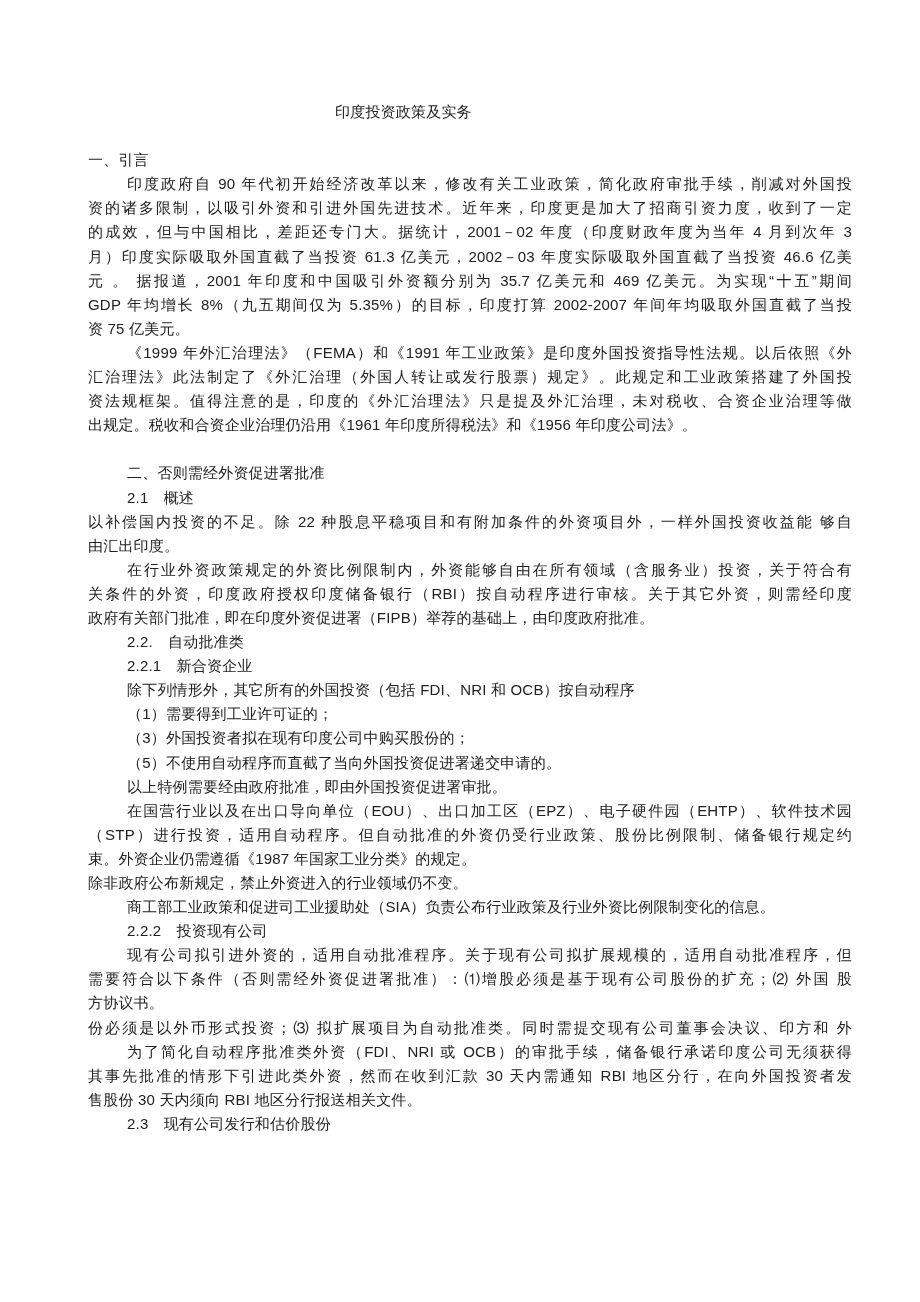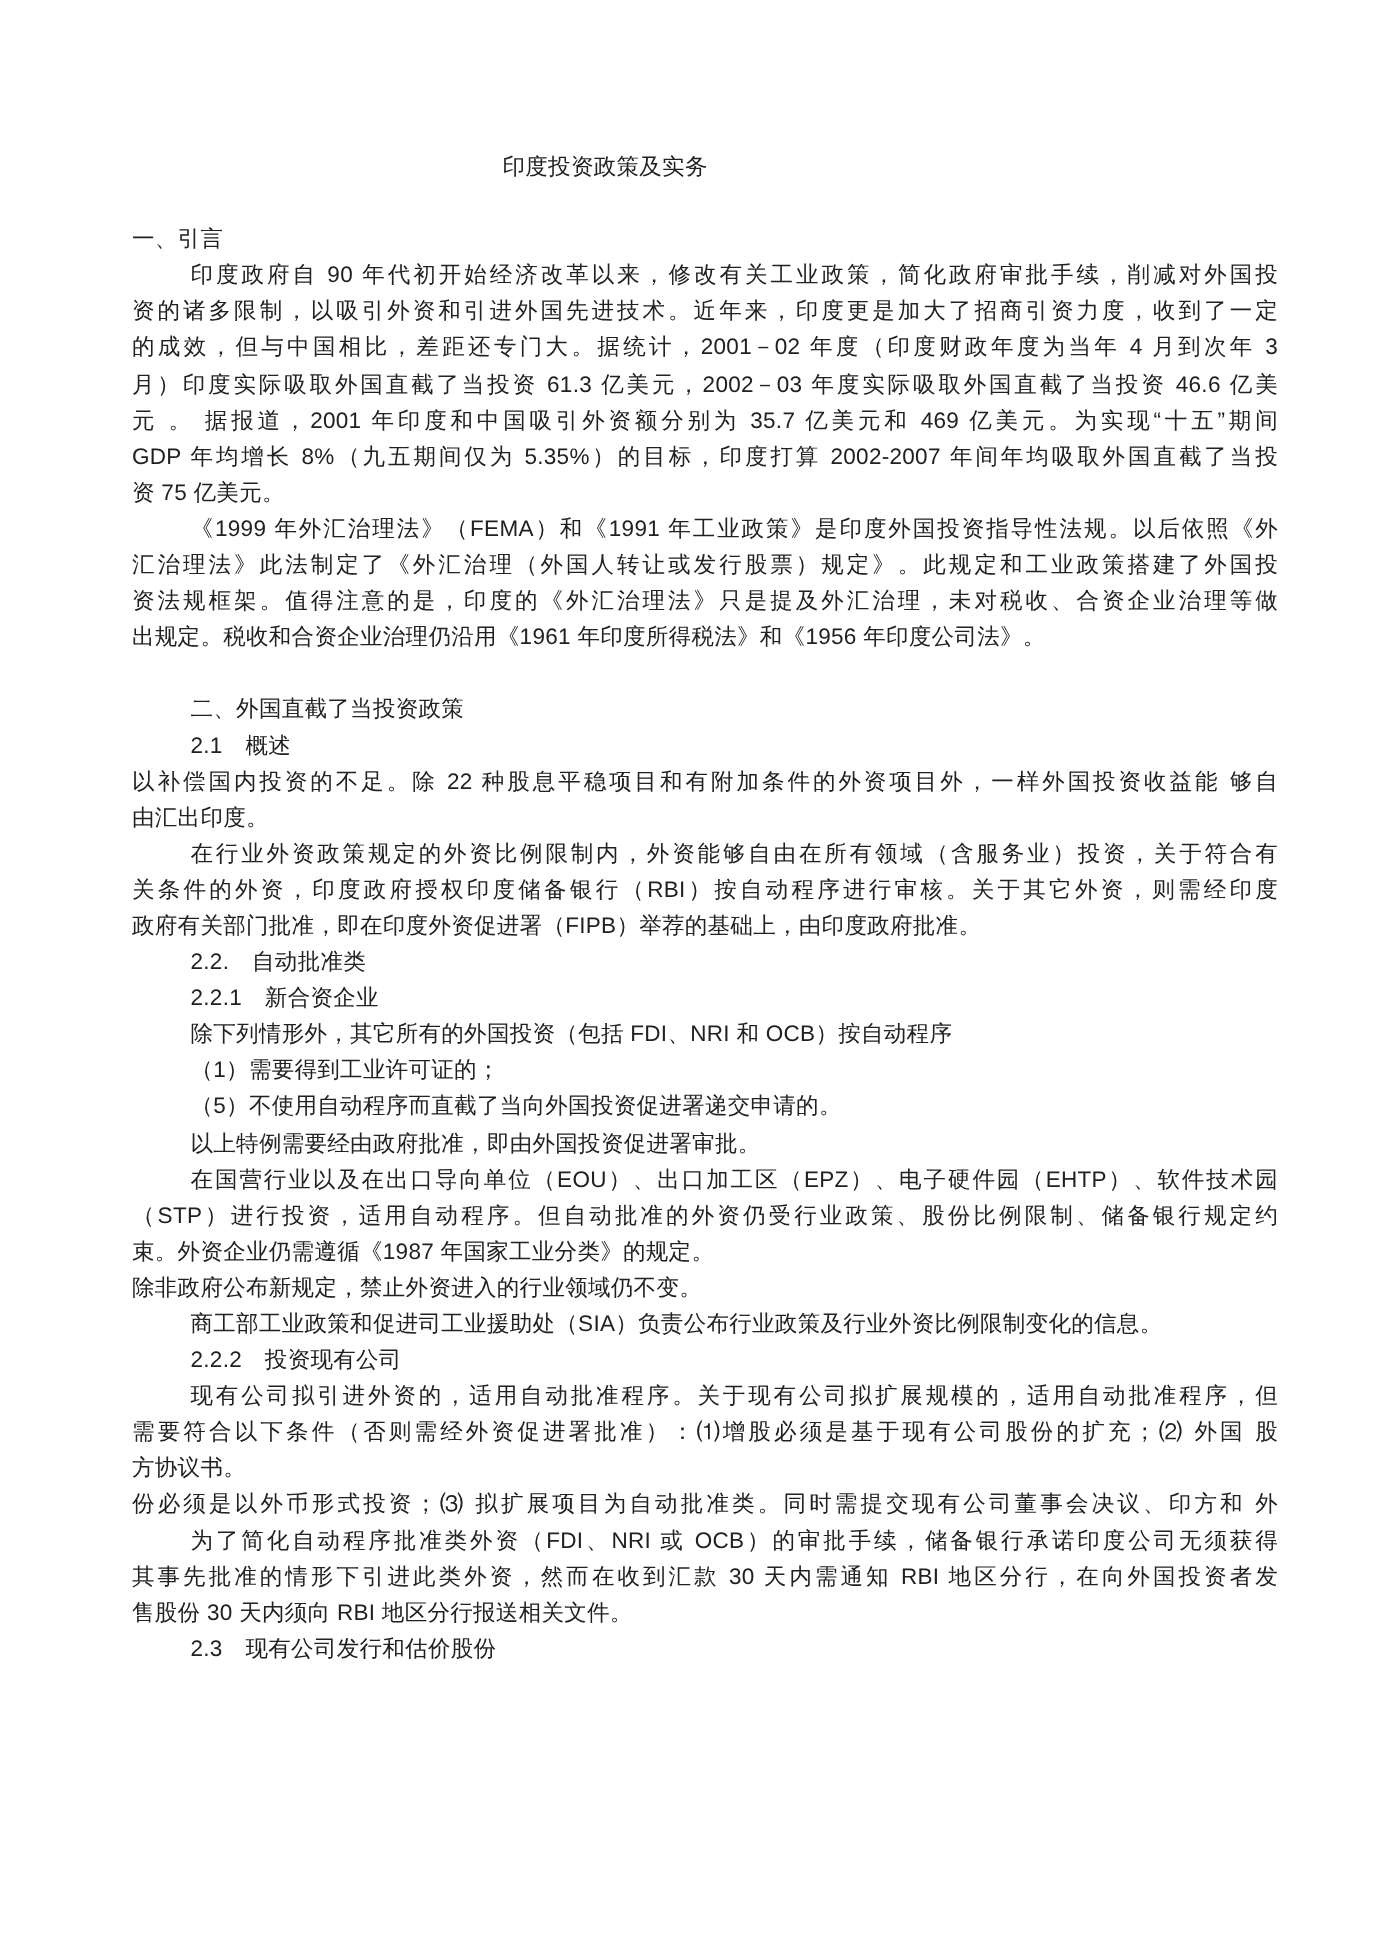--- a/index.html
+++ b/index.html
@@ -48,31 +48,32 @@
       <div class="line pfull">的成效，但与中国相比，差距还专门大。据统计，2001－02 年度（印度财政年度为当年 4 月到次年 3</div>
       <div class="line pfull">月）印度实际吸取外国直截了当投资 61.3 亿美元，2002－03 年度实际吸取外国直截了当投资 46.6 亿美</div>
       <div class="line pfull">元 。 据报道，2001 年印度和中国吸引外资额分别为 35.7 亿美元和 469 亿美元。为实现“十五”期间</div>
       <div class="line pfull">GDP 年均增长 8%（九五期间仅为 5.35%）的目标，印度打算 2002-2007 年间年均吸取外国直截了当投</div>
       <div class="line pshort">资 75 亿美元。</div>
       <div class="line pfull-ind">《1999 年外汇治理法》（FEMA）和《1991 年工业政策》是印度外国投资指导性法规。以后依照《外</div>
       <div class="line pfull">汇治理法》此法制定了《外汇治理（外国人转让或发行股票）规定》。此规定和工业政策搭建了外国投</div>
       <div class="line pfull">资法规框架。值得注意的是，印度的《外汇治理法》只是提及外汇治理，未对税收、合资企业治理等做</div>
       <div class="line pshort">出规定。税收和合资企业治理仍沿用《1961 年印度所得税法》和《1956 年印度公司法》。</div>
       <div class="line blank">&nbsp;</div>
-      <div class="line h1">二、外国直截了当投资政策</div>
+      <div class="line h1">二、否则需经外资促进署批准</div>
       <div class="line h1">2.1　概述</div>
       <div class="line pfull">以补偿国内投资的不足。除 22 种股息平稳项目和有附加条件的外资项目外，一样外国投资收益能 够自</div>
       <div class="line pshort">由汇出印度。</div>
       <div class="line pfull-ind">在行业外资政策规定的外资比例限制内，外资能够自由在所有领域（含服务业）投资，关于符合有</div>
       <div class="line pfull">关条件的外资，印度政府授权印度储备银行（RBI）按自动程序进行审核。关于其它外资，则需经印度</div>
       <div class="line pshort">政府有关部门批准，即在印度外资促进署（FIPB）举荐的基础上，由印度政府批准。</div>
       <div class="line h1">2.2.　自动批准类</div>
       <div class="line h1">2.2.1　新合资企业</div>
       <div class="line pshort-ind">除下列情形外，其它所有的外国投资（包括 FDI、NRI 和 OCB）按自动程序</div>
       <div class="line pshort-ind">（1）需要得到工业许可证的；</div>
+      <div class="line pshort-ind">（3）外国投资者拟在现有印度公司中购买股份的；</div>
       <div class="line pshort-ind">（5）不使用自动程序而直截了当向外国投资促进署递交申请的。</div>
       <div class="line pshort-ind">以上特例需要经由政府批准，即由外国投资促进署审批。</div>
       <div class="line pfull-ind">在国营行业以及在出口导向单位（EOU）、出口加工区（EPZ）、电子硬件园（EHTP）、软件技术园</div>
       <div class="line pfull">（STP）进行投资，适用自动程序。但自动批准的外资仍受行业政策、股份比例限制、储备银行规定约</div>
       <div class="line pshort">束。外资企业仍需遵循《1987 年国家工业分类》的规定。</div>
       <div class="line pshort">除非政府公布新规定，禁止外资进入的行业领域仍不变。</div>
       <div class="line pshort-ind">商工部工业政策和促进司工业援助处（SIA）负责公布行业政策及行业外资比例限制变化的信息。</div>
       <div class="line h1">2.2.2　投资现有公司</div>
       <div class="line pfull-ind">现有公司拟引进外资的，适用自动批准程序。关于现有公司拟扩展规模的，适用自动批准程序，但</div>
       <div class="line pfull">需要符合以下条件（否则需经外资促进署批准）：⑴增股必须是基于现有公司股份的扩充；⑵ 外国 股</div>

